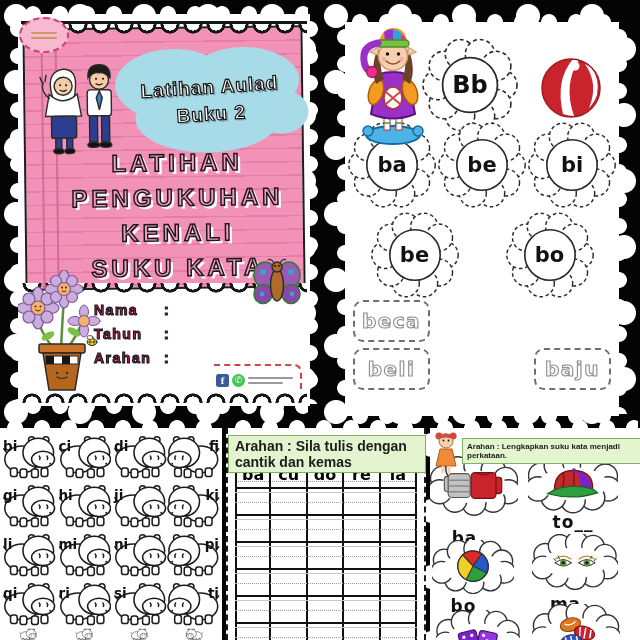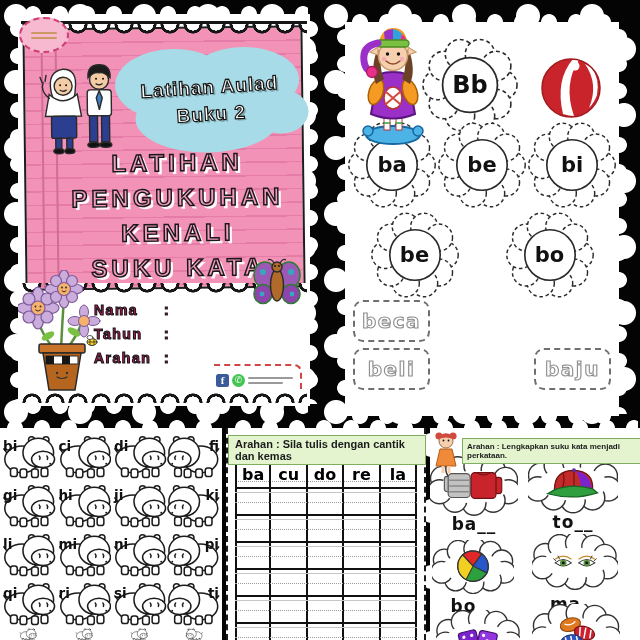--- a/index.html
+++ b/index.html
@@ -102,21 +102,21 @@
   .hrow{height:49px;display:flex;position:relative;}
   .hrow.partial{height:14px;overflow:hidden;}
   .hcell{position:relative;width:25%;}
   .hcell svg{position:absolute;inset:0;width:100%;height:100%;}
   .hcell.flip svg{transform:scaleX(-1);}
   .hsyl{position:absolute;top:6px;left:3px;z-index:2;font-family:"DejaVu Sans",sans-serif;
     font-size:13.5px;font-weight:600;color:#111;}
   .hcell.flip .hsyl{left:auto;right:3px;}
 
   .glabel{position:relative;margin:7px auto 0;width:max-content;max-width:94%;background:#e3f4cf;
-    border:1.5px solid #7fae63;padding:2px 6px;font-size:11px;font-weight:bold;color:#1c1c1c;z-index:2;}
+    border:1.5px solid #7fae63;padding:2px 6px;font-size:14px;font-weight:bold;color:#1c1c1c;z-index:2;}
   .glabel.g2{position:absolute;left:32px;top:10px;margin:0;font-size:8px;padding:3px 4px;max-width:170px;}
   .wtable{position:absolute;left:7px;right:7px;top:30px;}
   .wth{display:grid;grid-template-columns:repeat(5,1fr);height:27px;border-top:2.5px solid #111;
     border-bottom:2.2px solid #111;position:relative;}
   .wth::before{content:"";position:absolute;left:0;right:0;bottom:5px;border-top:1.8px dotted #9b9b9b;}
   .wth div{border-right:2px solid #111;display:flex;align-items:flex-end;justify-content:center;
     font-family:"DejaVu Sans",sans-serif;font-size:16px;font-weight:600;padding-bottom:3px;
     position:relative;z-index:1;}
   .wth div:first-child{border-left:2px solid #111;}
   .wrow{height:25px;position:relative;display:grid;grid-template-columns:repeat(5,1fr);
@@ -990,21 +990,21 @@
             <g>
     <rect x="-31" y="-10" width="7" height="16" rx="3" fill="#c2c2c2" stroke="#555" stroke-width="1.2"></rect>
     <rect x="-27" y="-13" width="23" height="25" rx="4" fill="#c2c2c2" stroke="#555" stroke-width="1.2"></rect>
     <path d="M-26 -6 h21 M-26 0 h21 M-26 6 h21" stroke="#8a8a8a" stroke-width="1.5"></path>
     <rect x="22" y="-9" width="7" height="17" rx="3" fill="#c9242b" stroke="#6e1212" stroke-width="1.2"></rect>
     <rect x="-3" y="-14" width="26" height="27" rx="4" fill="#c9242b" stroke="#6e1212" stroke-width="1.2"></rect>
     <path d="M3 -14 q7 5 14 0" stroke="#6e1212" stroke-width="1.2" fill="none"></path>
             </g>
           </svg>
         </div>
-        <div class="c-answer" style="left: 0px; top: 86px; width: 88px; position: absolute;">ba__</div>
+        <div class="c-answer" style="left: 0px; top: 100px; width: 88px; position: absolute;">ba__</div>
         <div class="citem" style="left: 98px; top: 24px; width: 90px; height: 62px;">
           <svg viewBox="-46 -31 92 62">
     <g fill="#fff" stroke="#333" stroke-width="1.5">
               <circle cx="-33" cy="-8" r="12.5"></circle>
               <circle cx="-17" cy="-18" r="12.5"></circle>
               <circle cx="2" cy="-21" r="12.5"></circle>
               <circle cx="20" cy="-17" r="12.5"></circle>
               <circle cx="33" cy="-7" r="12.5"></circle>
               <circle cx="36" cy="6" r="12.5"></circle>
               <circle cx="20" cy="15" r="12.5"></circle>

